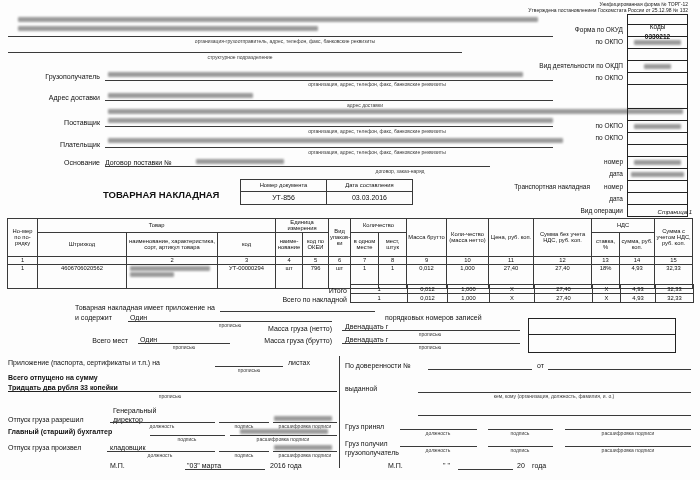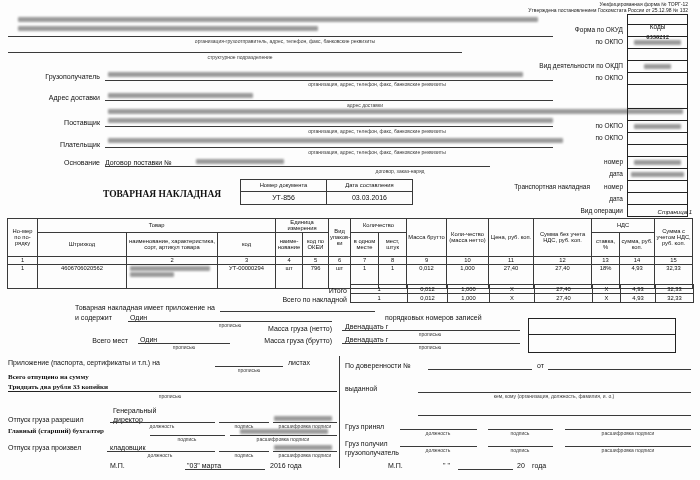--- a/index.html
+++ b/index.html
@@ -1,20 +1,20 @@
 <!DOCTYPE html>
 <html><head>
 <meta charset="utf-8">
 <style>
   html,body{margin:0;padding:0;background:#e8e8e8;}
   .page{position:relative;width:700px;height:480px;background:#fdfdfd;
         font-family:"Liberation Sans",sans-serif;color:#111;overflow:hidden;}
   .t{position:absolute;white-space:nowrap;font-size:7px;line-height:1;}
   .t65{font-size:6.5px;} .t6{font-size:6px;} .t5{font-size:5px;color:#222;}
-  .b{font-weight:bold;font-family:Liberation Serif, serif;} .i{font-style:italic;}
+  .b{font-weight:bold;} .i{font-style:italic;}
   .ra{transform:translateX(-100%);}
   .cap{position:absolute;white-space:nowrap;font-size:5px;color:#3a3a3a;line-height:1;transform:translateX(-50%);}
   .ln{position:absolute;height:0;border-top:1px solid #3a3a3a;}
   .ln2{border-top-width:1.5px;border-top-color:#222;}
   .vln{position:absolute;width:0;border-left:1px solid #3a3a3a;}
   .blur{position:absolute;background:#9b9b9b;height:5px;border-radius:1px;filter:blur(1.1px);}
   .box{position:absolute;border:1px solid #222;box-sizing:border-box;text-align:center;}
   .box .bv{font-size:6.5px;line-height:10px;}
   .blur-in{height:5px;background:#9b9b9b;border-radius:1px;filter:blur(1.1px);margin:3px 6px 0 6px;}
   table.grid{position:absolute;border-collapse:collapse;table-layout:fixed;}

